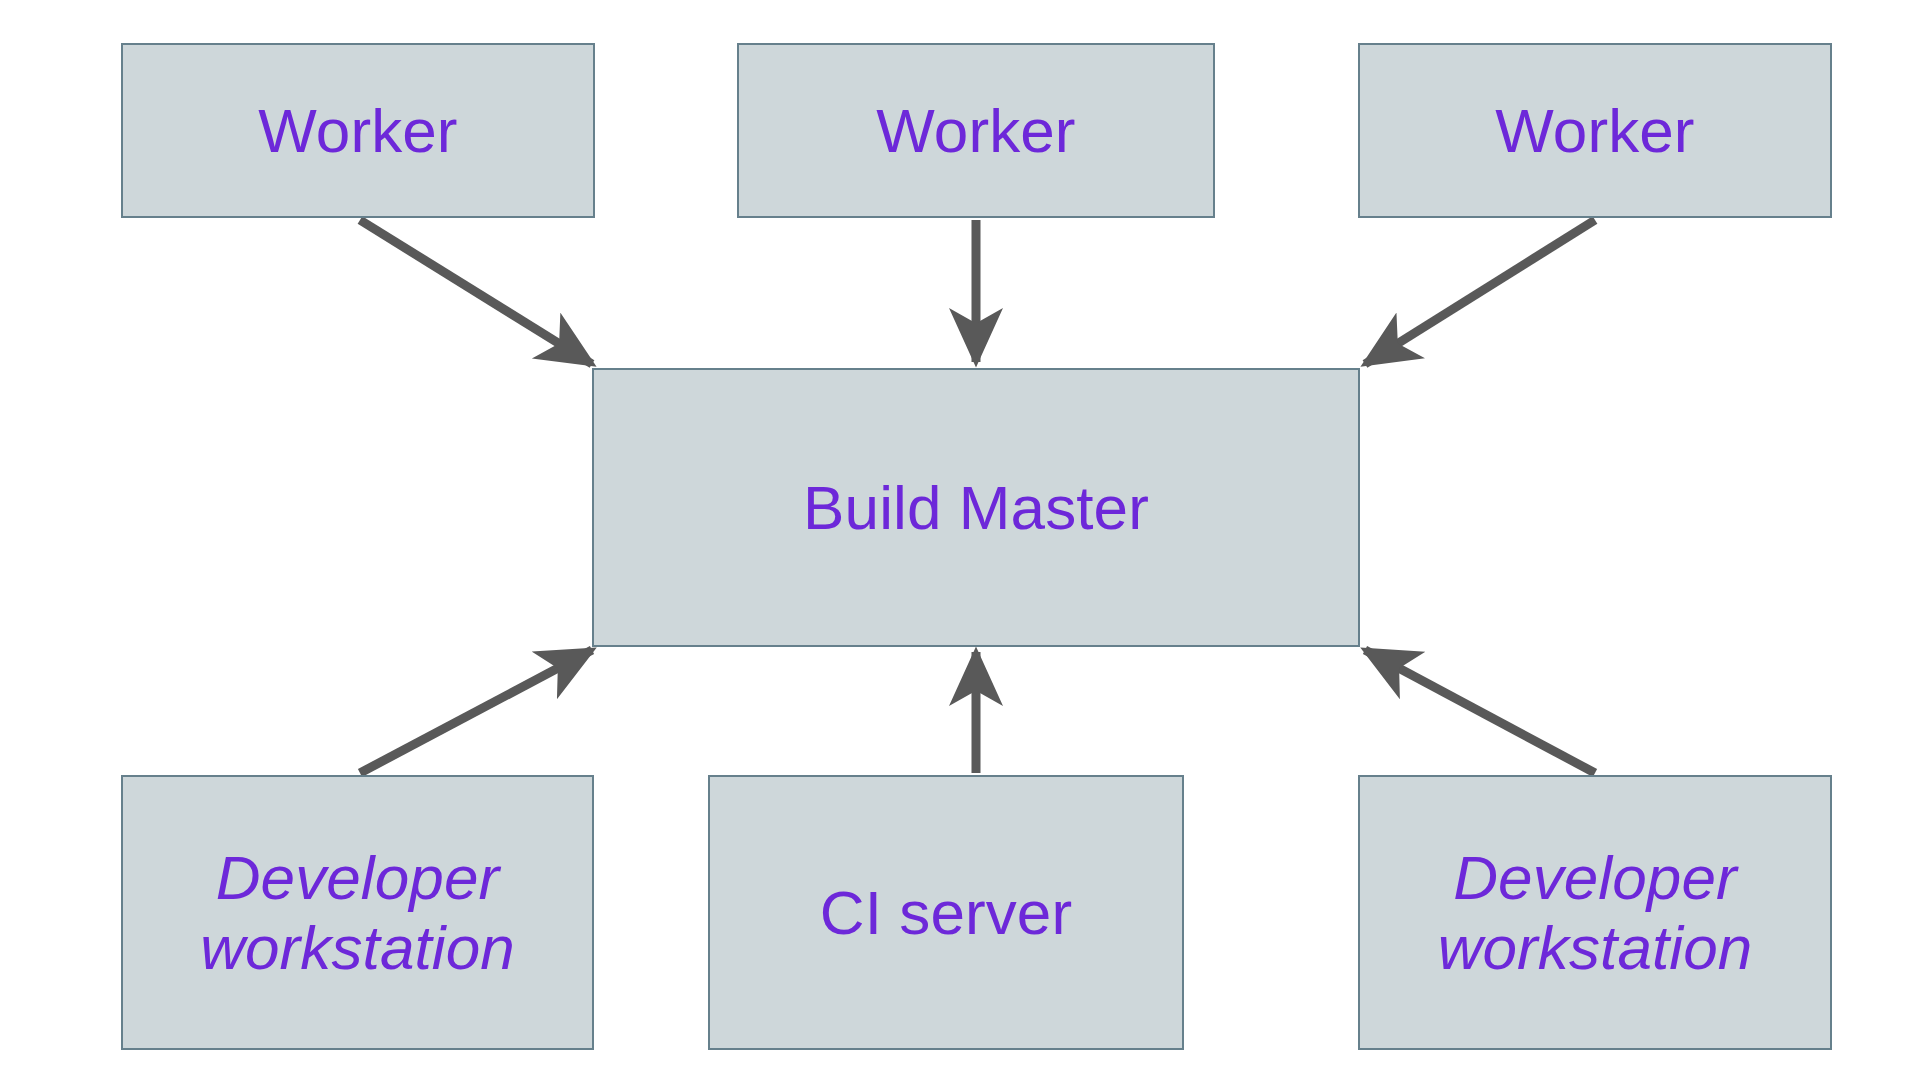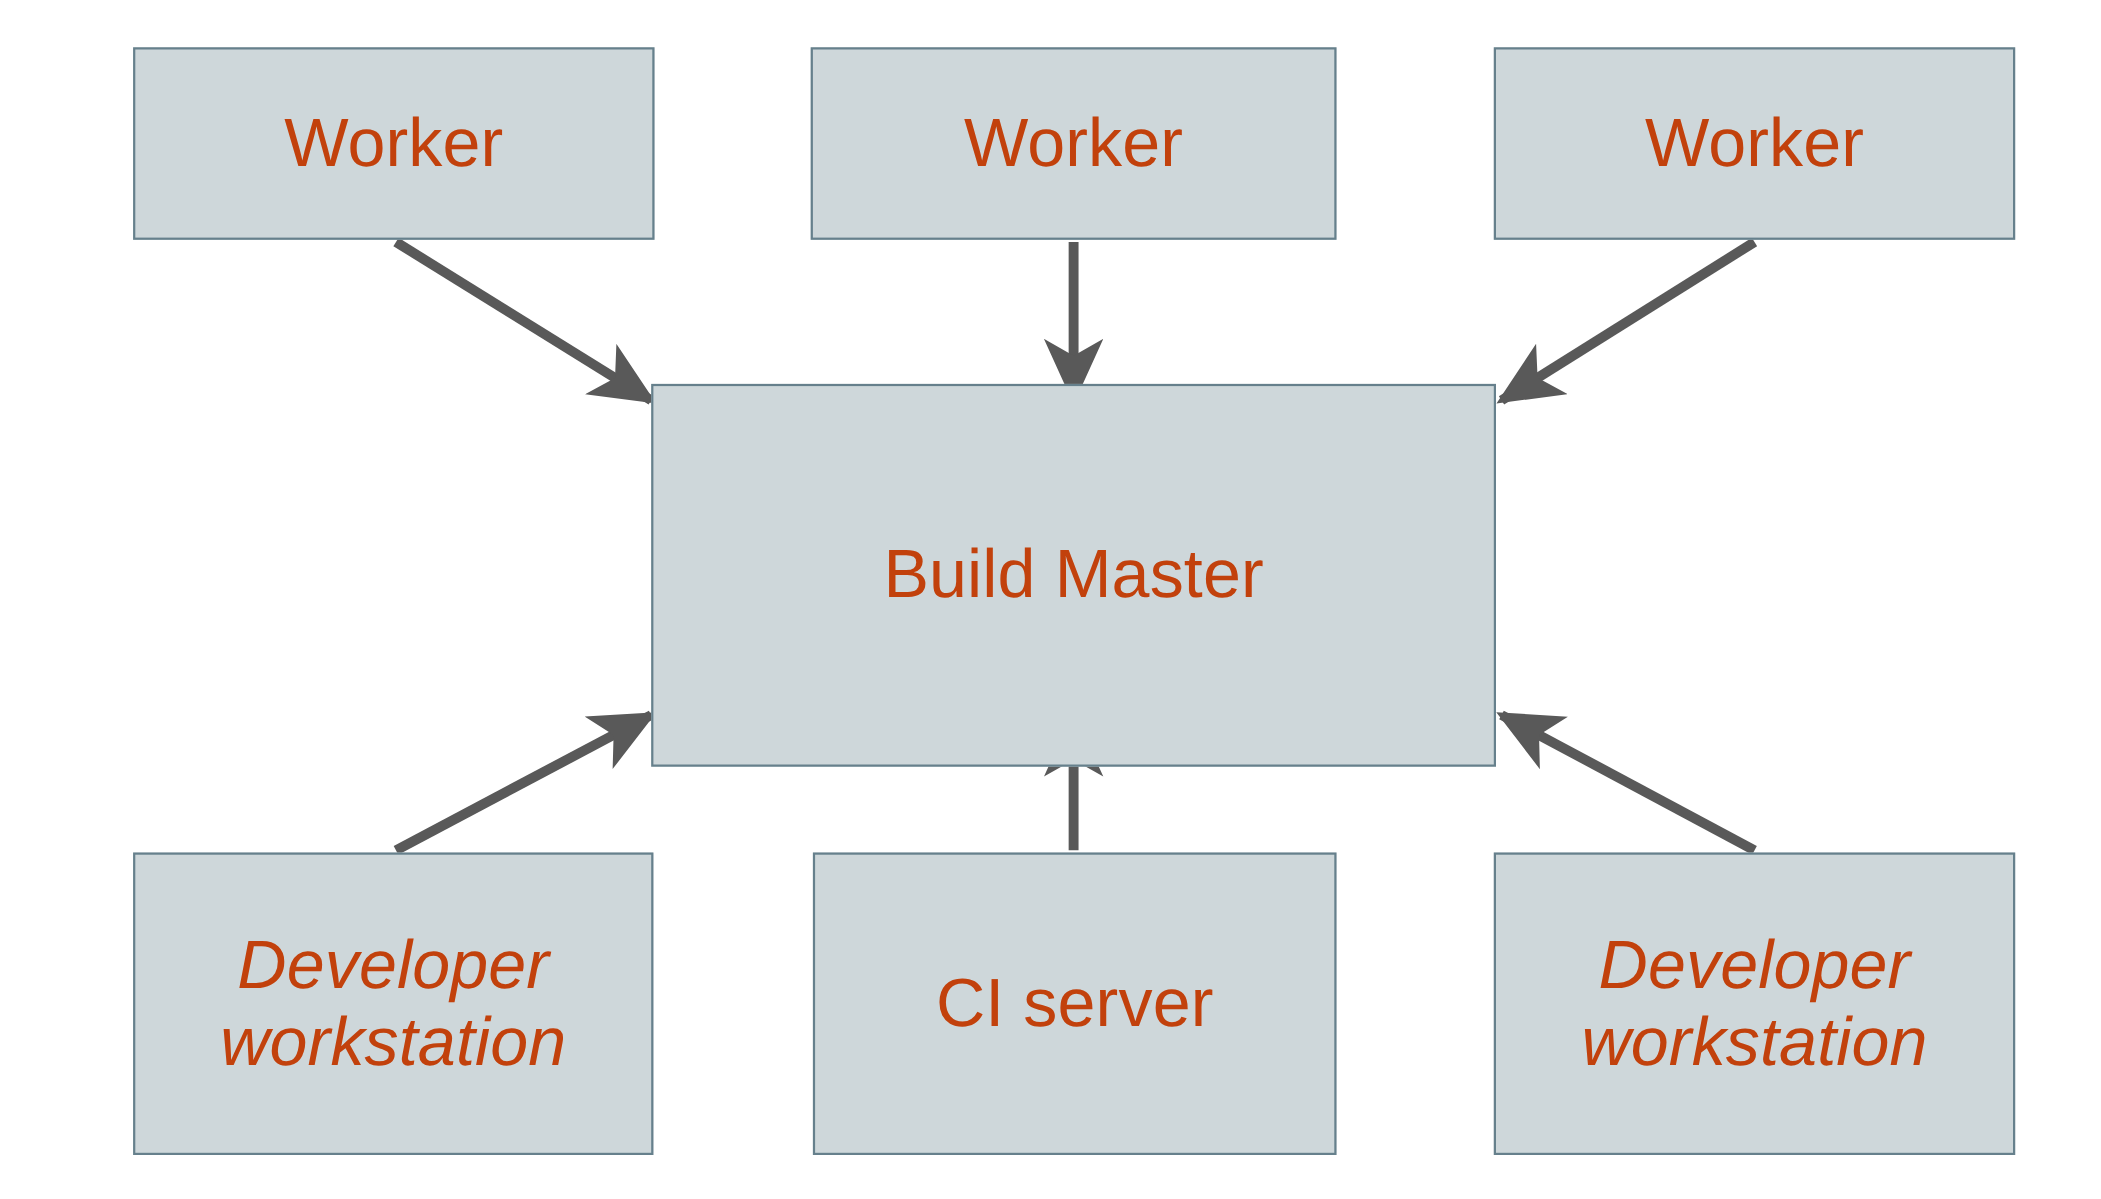--- a/index.html
+++ b/index.html
@@ -28,21 +28,21 @@
   }
   .node {
     position: absolute;
     box-sizing: border-box;
     background: #ced7da;
     border: 2px solid #66808c;
     display: flex;
     align-items: center;
     justify-content: flex-start;
     text-align: center;
-    color: #c2410c;
+    color: #6d28d9;
     line-height: 1.12;
     white-space: pre-line;
     font-weight: 400;
     letter-spacing: 0.1px;
   }
   .node-label {
     display: block;
     width: 100%;
     padding: 0 6px;
     box-sizing: border-box;
@@ -83,30 +83,30 @@
   </div>
 
   <div class="node node-worker" style="left:737px; top:43px; width:478px; height:175px;">
     <span class="node-label">Worker</span>
   </div>
 
   <div class="node node-worker" style="left:1358px; top:43px; width:474px; height:175px;">
     <span class="node-label">Worker</span>
   </div>
 
-  <div class="node node-master" style="left:592px; top:349px; width:768px; height:348px;">
+  <div class="node node-master" style="left:592px; top:368px; width:768px; height:279px;">
     <span class="node-label">Build Master</span>
   </div>
 
   <div class="node node-dev" style="left:121px; top:775px; width:473px; height:275px;">
     <span class="node-label">Developer
 workstation</span>
   </div>
 
-  <div class="node node-ci" style="left:739px; top:775px; width:476px; height:275px;">
+  <div class="node node-ci" style="left:708px; top:775px; width:476px; height:275px;">
     <span class="node-label">CI server</span>
   </div>
 
   <div class="node node-dev" style="left:1358px; top:775px; width:474px; height:275px;">
     <span class="node-label">Developer
 workstation</span>
   </div>
 
 </div>
 

